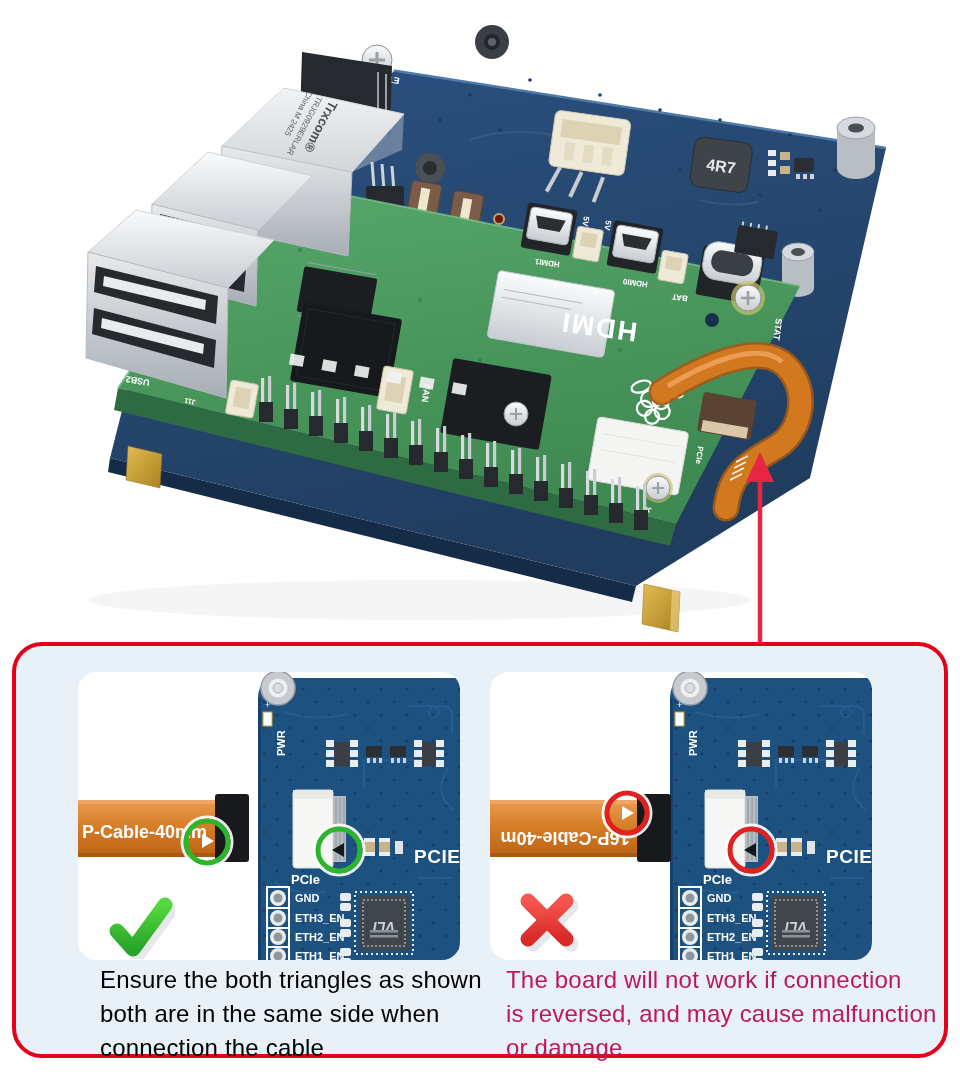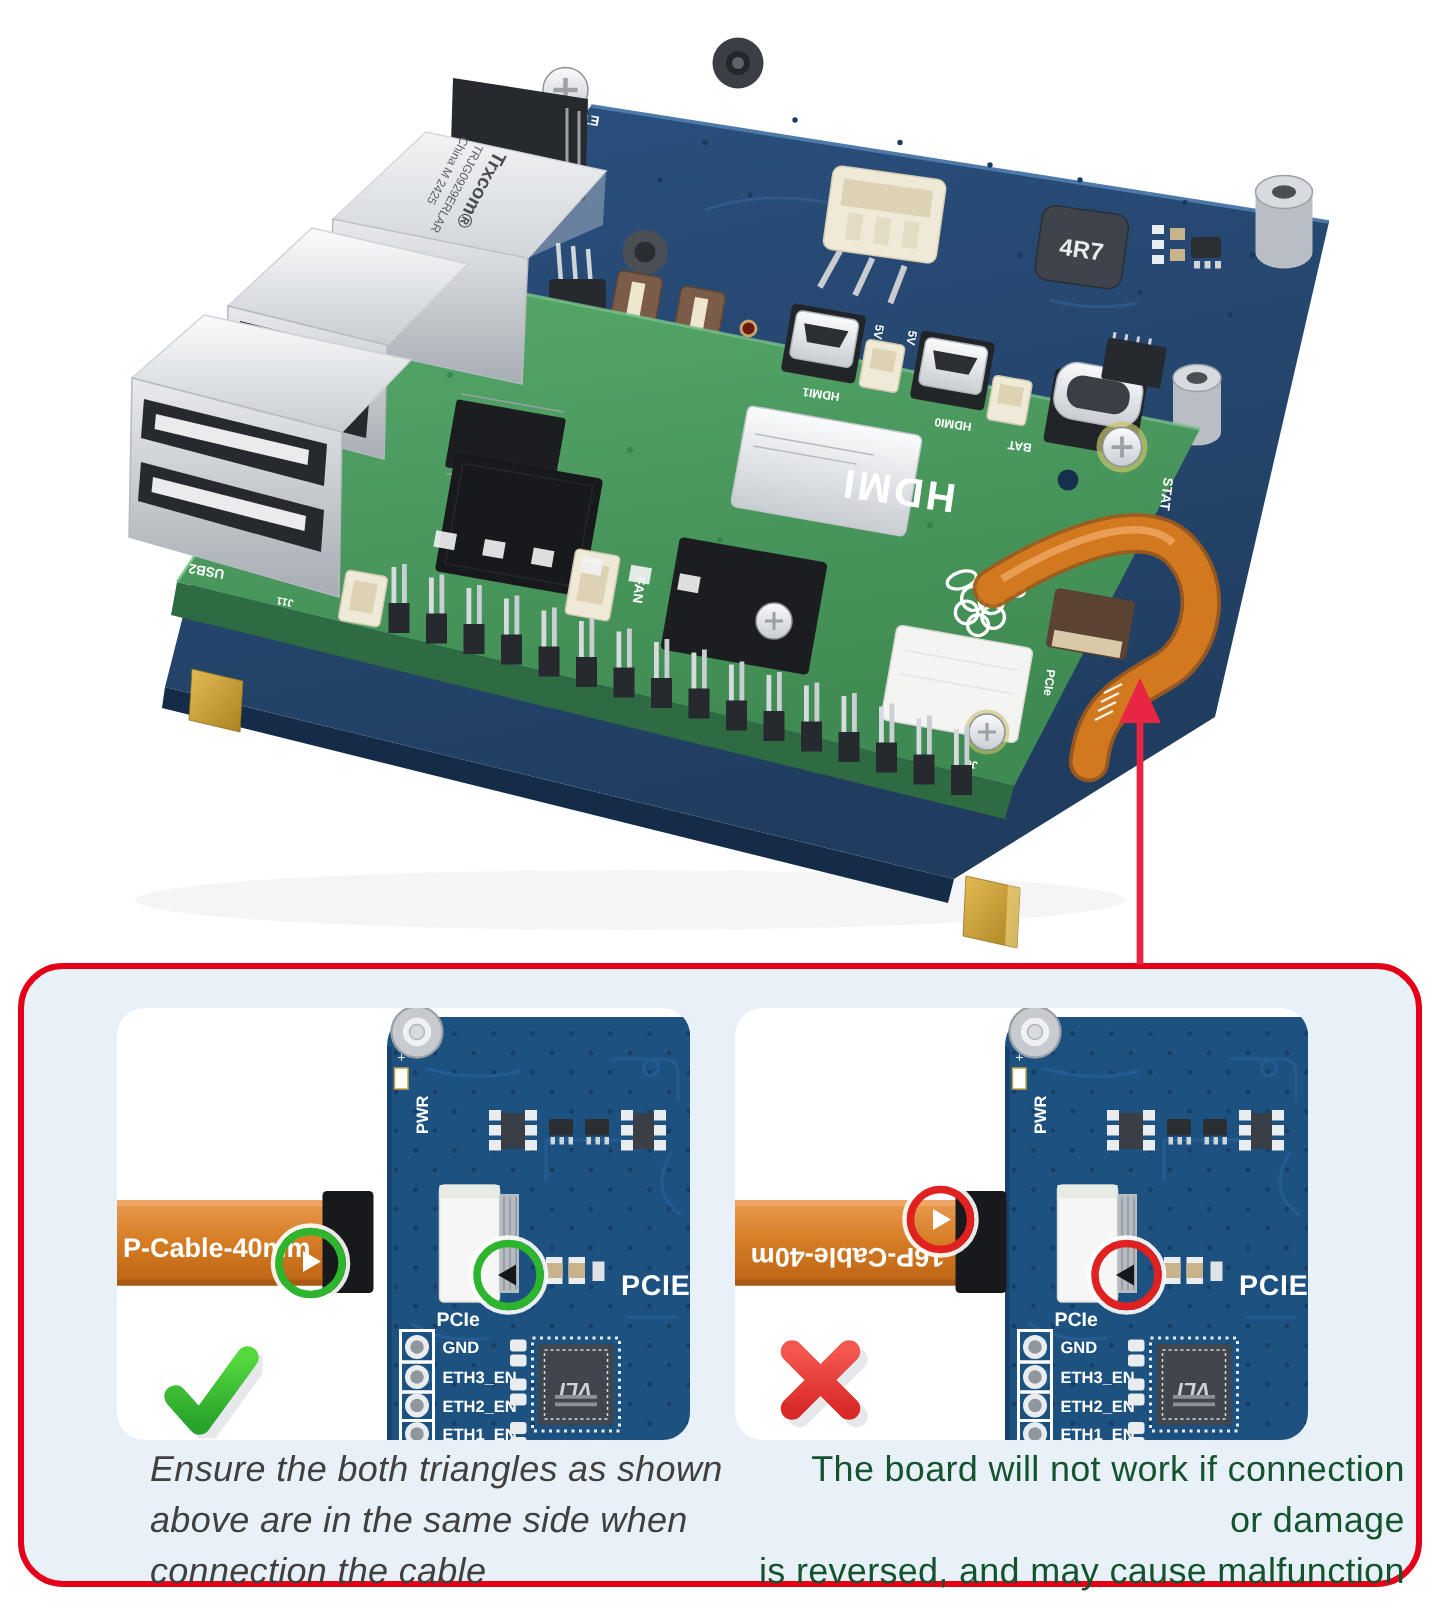--- a/index.html
+++ b/index.html
@@ -10,22 +10,22 @@
   .guide-box{position:absolute;left:12px;top:642px;width:928px;height:408px;
              border:4px solid #e50019;border-radius:30px;background:#e9f1f8;}
   .panel{position:absolute;width:382px;height:288px;}
   .panel-correct{left:62px;top:26px;}
   .panel-wrong{left:474px;top:26px;}
   .mark{position:absolute;}
   .mark-check{left:87px;top:247px;}
   .mark-x{left:500px;top:245px;}
   .caption{position:absolute;top:317px;font-size:24px;line-height:34px;font-weight:400;
            letter-spacing:.2px;white-space:nowrap;}
-  .caption-correct{left:84px;color:#404040;font-style:italic;}
-  .caption-wrong{left:490px;color:#14532d;text-align:right;}
+  .caption-correct{left:84px;color:#000000;}
+  .caption-wrong{left:490px;color:#be185d;}
   .arrow-svg{position:absolute;left:742px;top:450px;}
 </style>
 </head>
 <body>
 
 <div class="page">
 
   <svg width="0" height="0" style="position:absolute" aria-hidden="true">
     <defs>
       <linearGradient id="cableGrad" x1="0" y1="0" x2="0" y2="1">
@@ -585,27 +585,27 @@
           <line x1="50" y1="10" x2="12" y2="48"></line>
       </g>
       <g stroke="url(#xGrad)" stroke-width="15" stroke-linecap="round">
         <line x1="12" y1="10" x2="50" y2="48"></line>
           <line x1="50" y1="10" x2="12" y2="48"></line>
       </g>
     </svg>
 
     <div class="caption caption-correct">
       <div>Ensure the both triangles as shown</div>
-      <div>above are in the same side when</div>
+      <div>both are in the same side when</div>
       <div>connection the cable</div>
     </div>
     <div class="caption caption-wrong">
       <div>The board will not work if connection</div>
+      <div>is reversed, and may cause malfunction</div>
       <div>or damage</div>
-      <div>is reversed, and may cause malfunction</div>
     </div>
   </div>
 
   <svg class="arrow-svg" width="36" height="194" viewBox="0 0 36 194">
     <line x1="18" y1="28" x2="18" y2="193" stroke="#e82543" stroke-width="4.5"></line>
     <polygon points="18,2 4,32 32,32" fill="#e82543"></polygon>
   </svg>
 
 </div>
 

